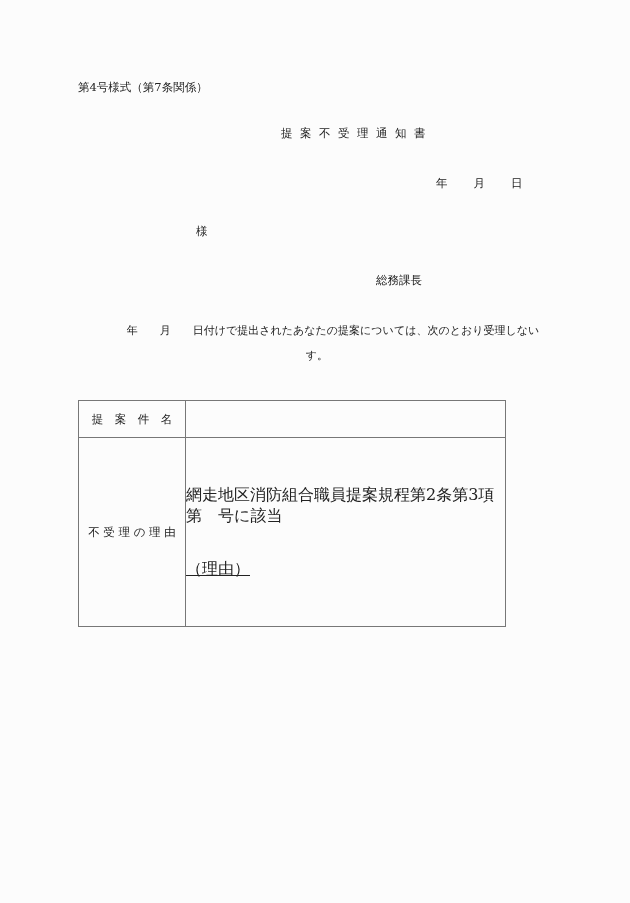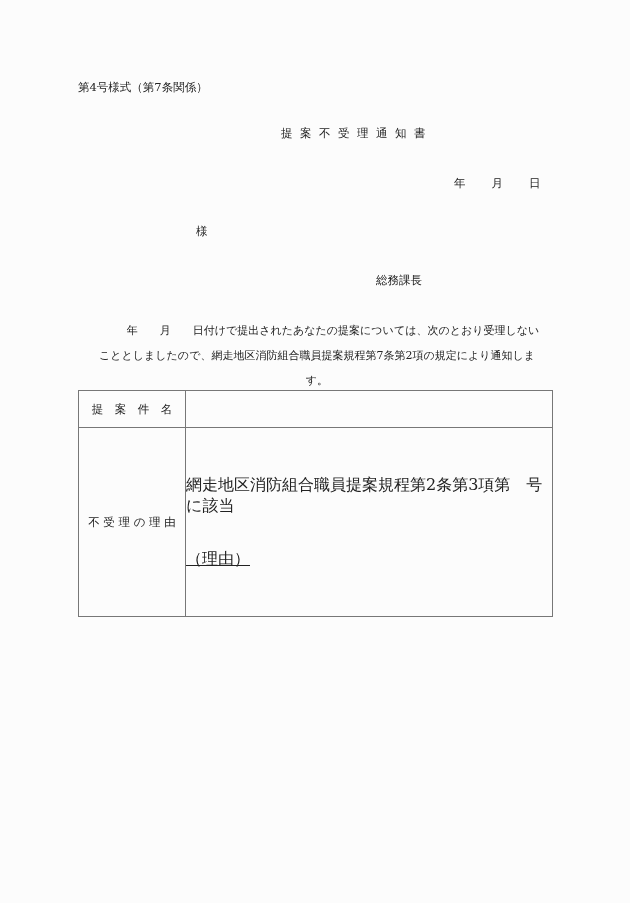--- a/index.html
+++ b/index.html
@@ -4,28 +4,28 @@
 <style>
   html, body { margin:0; padding:0; }
   body {
     width:630px; height:903px; background:#fcfcfc; position:relative;
     font-family: "DejaVu Serif", "Liberation Serif", serif; color:#222;
     font-size:11.5px; overflow:hidden;
   }
   .abs { position:absolute; white-space:nowrap;text-align:center; }
   .form-no { left:78px; top:80px; font-size:11.5px; }
   .title { left:239px; top:126px; font-size:11.5px; letter-spacing:7.5px;margin-left:42px; }
-  .date { left:454px; top:176px; font-size:11.5px; }
+  .date { left:436px; top:176px; font-size:11.5px; }
   .date span { display:inline-block; }
   .addressee { left:196px; top:224px; font-size:11.5px; }
   .sender { left:376px; top:273px; font-size:11.5px; }
   .body-text { left:82px; top:318px; width:470px; font-size:11px; line-height:25px; white-space:normal; }
   .body-text .line { display:block; white-space:nowrap; }
   table.form {
-    position:absolute; left:78px; top:390px; width:475px; border-collapse:collapse;
+    position:absolute; left:78px; top:400px; width:428px; border-collapse:collapse;
   }
   table.form td { border:1px solid #777; padding:0; vertical-align:middle; }
   td.label { width:106px; text-align:center; font-size:11.5px; }
   td.value { font-size:16px; }
   .row1 td { height:36px; }
   .row2 td { height:35px; }
   .row3 td { height:188px; }
   td.reason-value { vertical-align:top; padding:6px 0 0 7px; }
   .reason-rule { display:block; margin-top:0; }
   .reason-head { display:block; margin-top:32px;text-decoration:underline; }
@@ -40,21 +40,20 @@
 <div class="abs date">
   <span>年</span><span style="display:inline-block;width:26px"></span><span>月</span><span style="display:inline-block;width:26px"></span><span>日</span>
 </div>
 
 <div class="abs addressee">様</div>
 
 <div class="abs sender">総務課長</div>
 
 <div class="abs body-text">
   <span class="line" style="padding-left:10px">　　年　　月　　日付けで提出されたあなたの提案については、次のとおり受理しない</span>
-  <span class="line">こととしましたので、網走地区消防組合職員提案規程第7条第2項の規定により通知しま</span>
   <span class="line">す。</span>
 </div>
 
 <table class="form">
   <tbody>
       <tr class="row1">
     <td class="label">提　案　件　名</td>
     <td class="value"></td>
   </tr>
   <tr class="row3">

